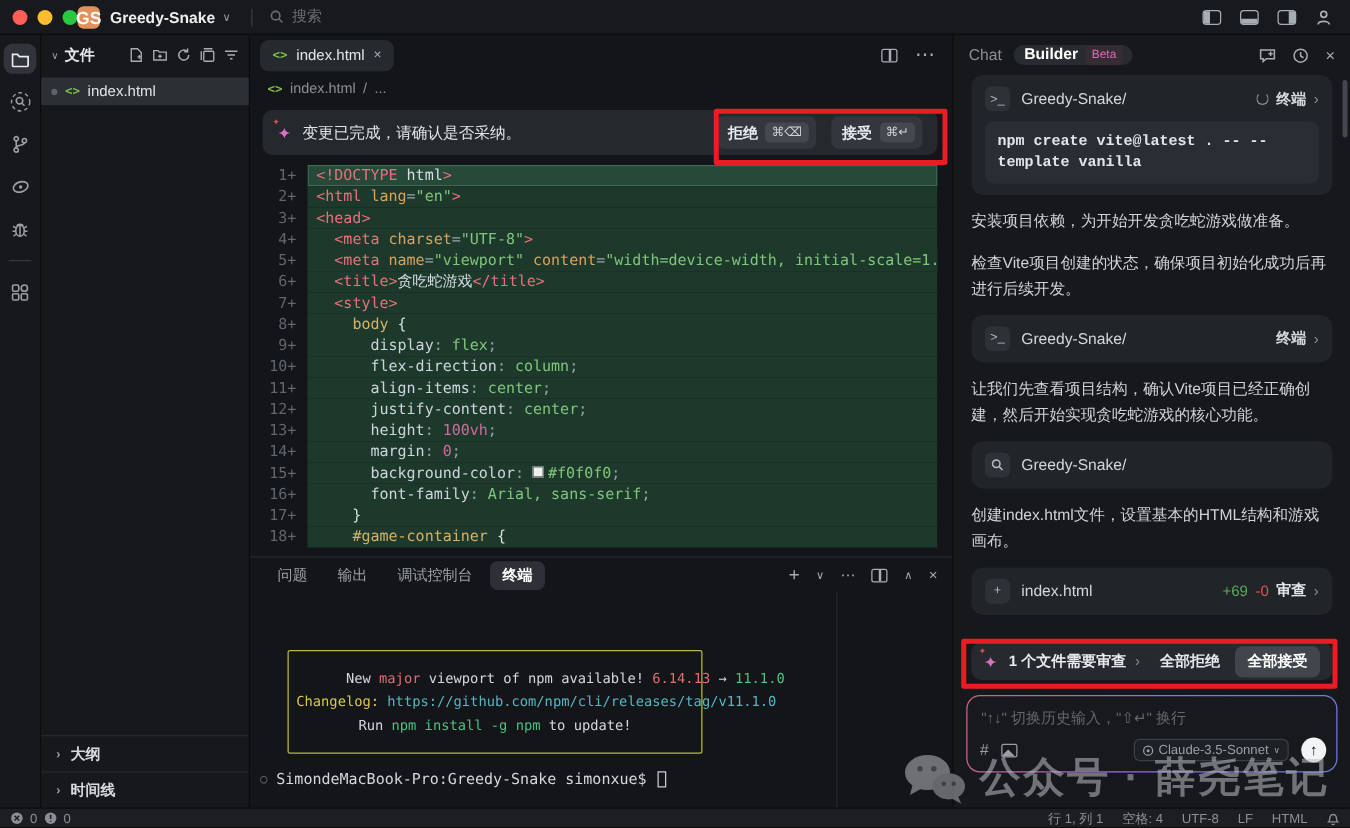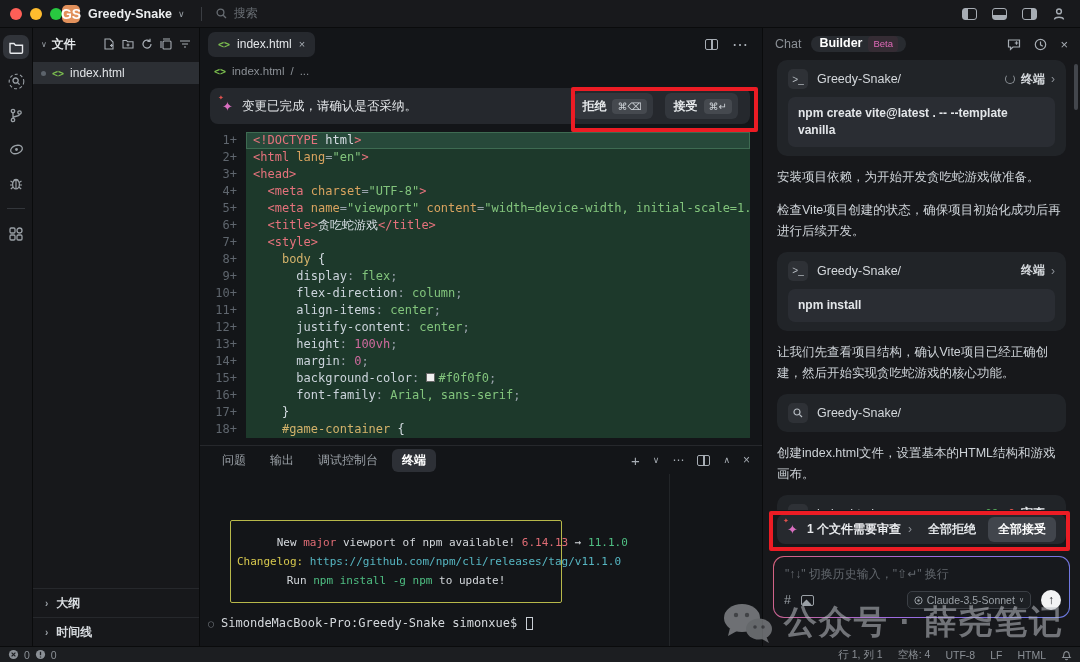--- a/index.html
+++ b/index.html
@@ -105,21 +105,21 @@
   .card{background:#212428;border-radius:10px;padding:9px 11px;margin-top:9px;}
   .card-row{display:flex;align-items:center;gap:9px;}
   .card-icbox{width:20px;height:20px;background:#2e3136;border-radius:5px;display:flex;align-items:center;
               justify-content:center;color:#b6bcc2;font-size:10px;flex:0 0 20px;}
   .card-path{font-size:12.5px;color:#d4d8dc;}
   .card-right{margin-left:auto;display:flex;align-items:center;gap:6px;}
   .spinner{width:10px;height:10px;border:1.5px solid #8b9096;border-top-color:transparent;border-radius:50%;}
   .card-status{font-size:12px;font-weight:bold;color:#d4d8dc;}
   .card-arrow{color:#8b9096;font-size:12px;}
   .card-code{margin-top:8px;background:#2a2d33;border-radius:7px;padding:8px 10px;
-             font-family:Liberation Sans, sans-serif;font-size:12px;line-height:17px;color:#e3e6e9;font-weight:bold;}
+             font-family:Liberation Mono, monospace;font-size:12px;line-height:17px;color:#e3e6e9;font-weight:bold;}
   .msg-p{margin-top:11px;font-size:12.5px;line-height:1.72;color:#ced3d8;}
   .diff-add{color:#57ab5a;font-size:12px;}
   .diff-del{color:#e5534b;font-size:12px;}
   .review-link{font-size:12px;font-weight:bold;color:#e4e7ea;}
   .review-bar{position:absolute;left:14px;right:14px;bottom:102px;height:30px;background:#26292e;border-radius:8px;
               display:flex;align-items:center;padding:0 10px;gap:7px;}
   .rb-text{font-size:12px;font-weight:bold;color:#e8eaed;}
   .rb-right{margin-left:auto;display:flex;align-items:center;gap:12px;}
   .rb-reject{font-size:12px;font-weight:bold;color:#e4e7ea;}
   .rb-accept{font-size:12px;font-weight:bold;color:#fff;background:#41454c;border-radius:6px;padding:4px 10px;}
@@ -447,21 +447,20 @@
 
       <div class="card">
         <div class="card-row">
           <span class="card-icbox">&gt;_</span>
           <span class="card-path">Greedy-Snake/</span>
           <span class="card-right">
             <span class="card-status">终端</span>
             <span class="card-arrow">›</span>
           </span>
         </div>
-        <div class="card-code">npm install</div>
       </div>
 
       <p class="msg-p">让我们先查看项目结构，确认Vite项目已经正确创建，然后开始实现贪吃蛇游戏的核心功能。</p>
 
       <div class="card">
         <div class="card-row">
           <span class="card-icbox">
             <svg width="10" height="10" viewBox="0 0 10 10">
                 <circle cx="4" cy="4" r="3" fill="none" stroke="#b6bcc2" stroke-width="1.2"></circle>
                 <line x1="6.3" y1="6.3" x2="9" y2="9" stroke="#b6bcc2" stroke-width="1.2"></line>

